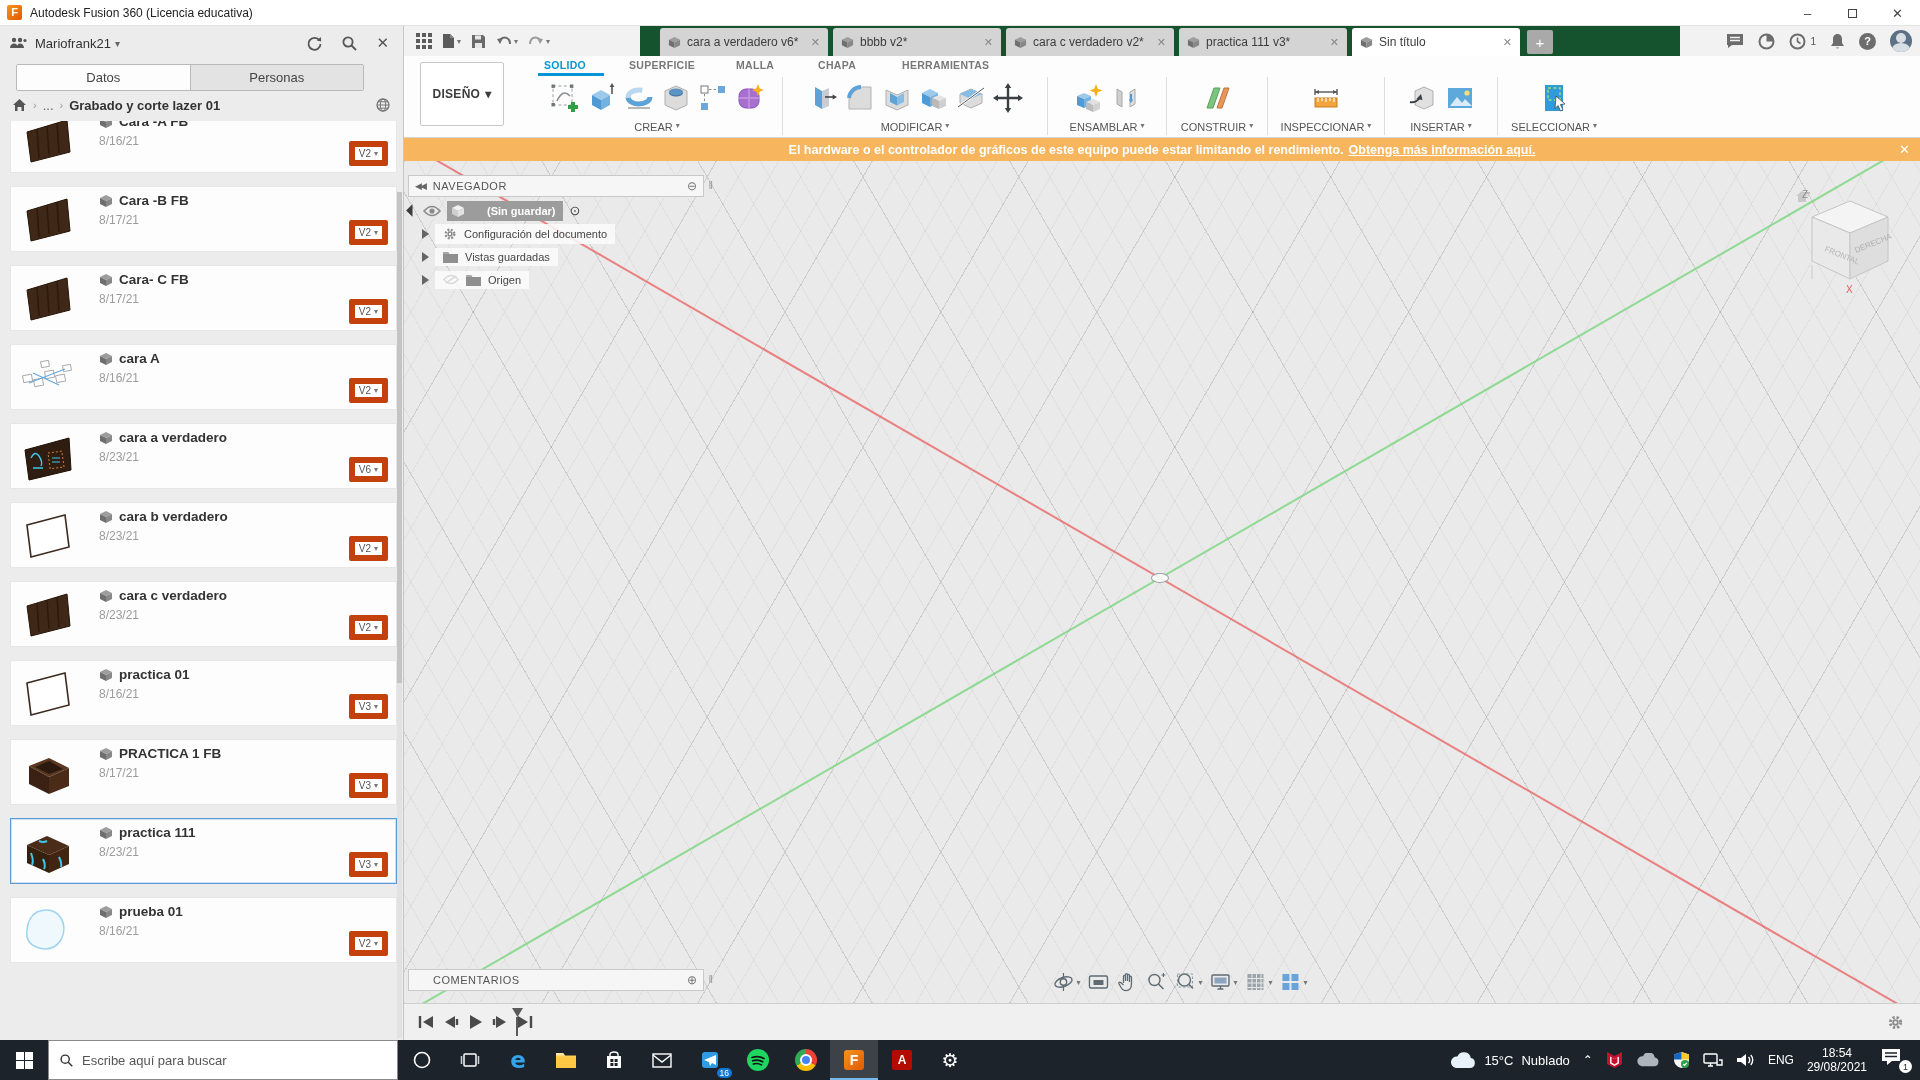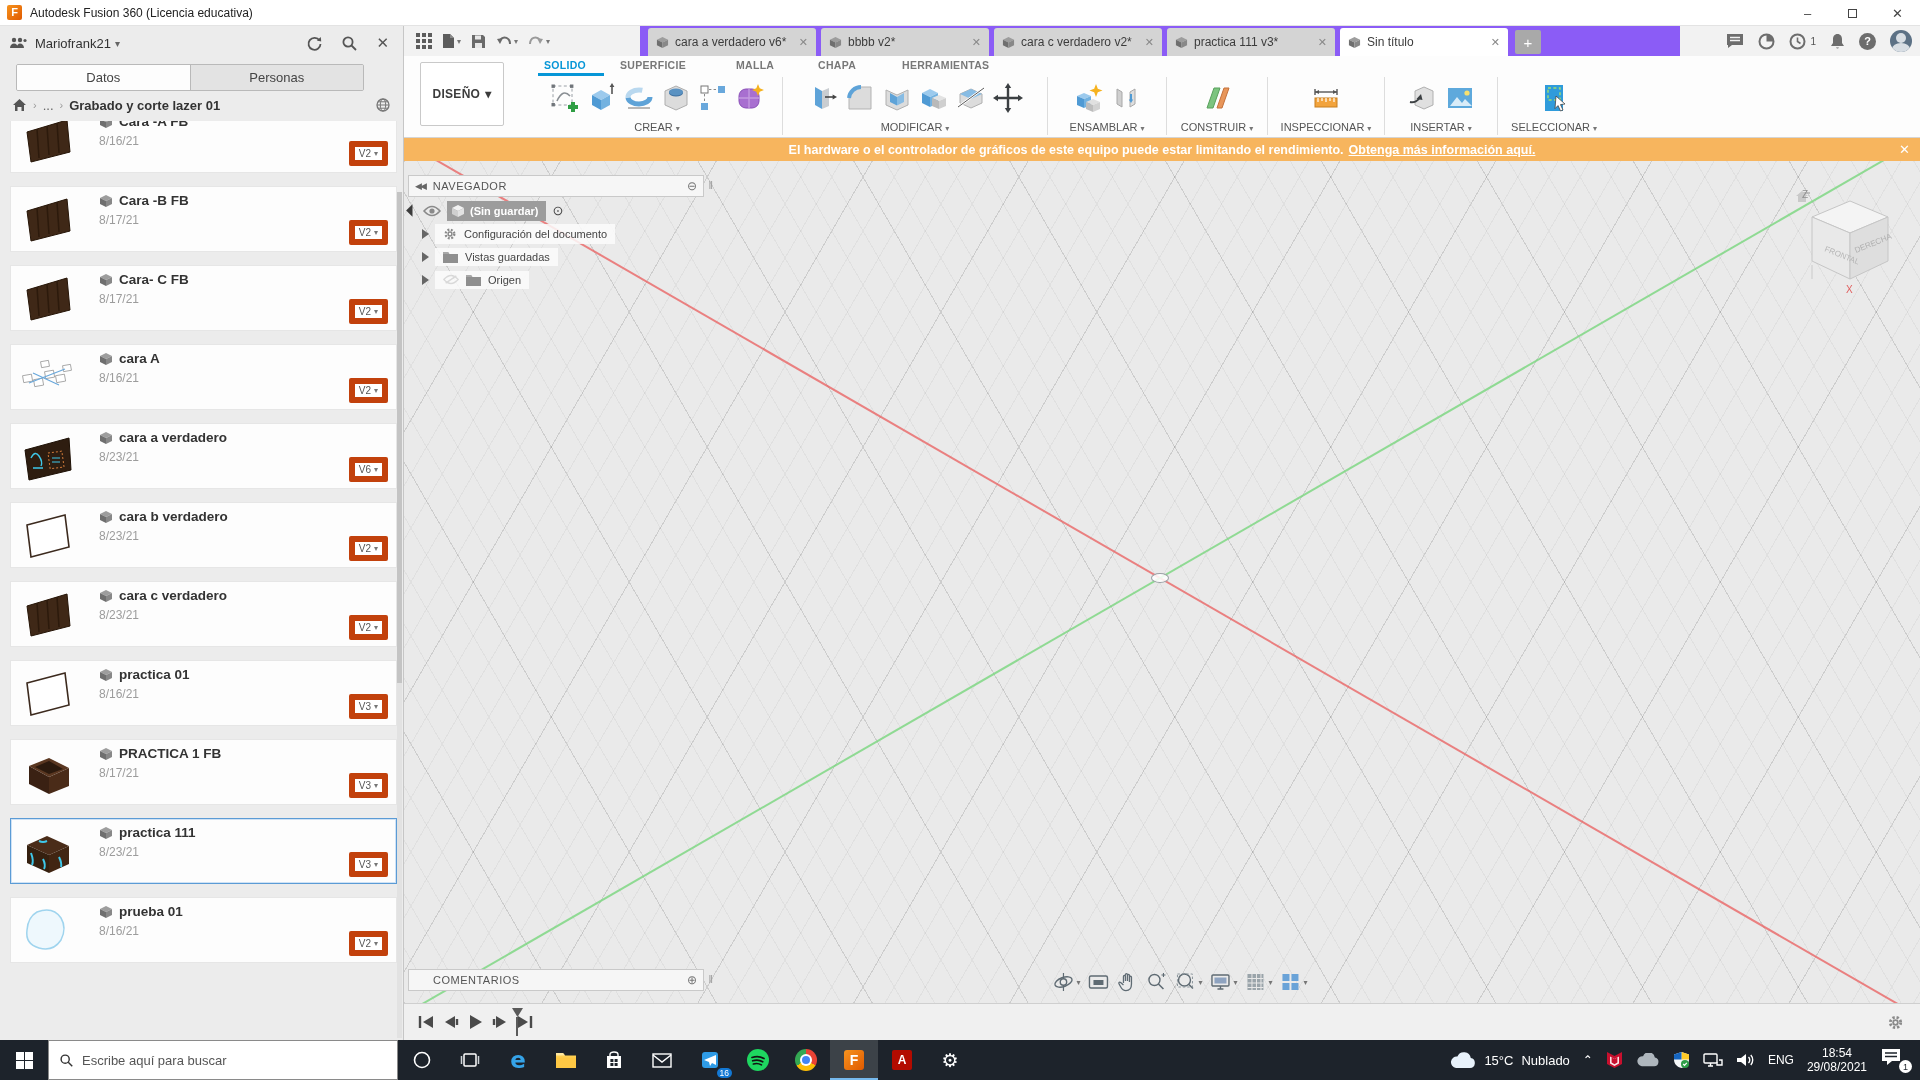--- a/index.html
+++ b/index.html
@@ -62,22 +62,22 @@
   .dp-scroll { position:absolute; right:1px; top:166px; bottom:2px; width:5px; background:#e2e2e2; }
   .dp-scroll .th { position:absolute; top:0; width:5px; height:58%; background:#c4c4c4; }
 
   
   .workarea { flex:1; display:flex; flex-direction:column; min-width:0; }
 
   .topstrip { height:30px; background:#f2f2f2; display:flex; align-items:center; position:relative; }
   .qa-icons { display:flex; align-items:center; gap:10px; padding-left:12px; }
   .qa-btn { display:flex; align-items:center; gap:2px; color:#5c5c5c; }
   .qa-caret { font-size:8px; color:#777; }
-  .doc-tabs { position:absolute; left:236px; right:240px; top:0; bottom:0; background:#8b5cf6;
-    display:flex; align-items:stretch; gap:5px; padding:2px 4px 0 8px; }
+  .doc-tabs { position:absolute; left:236px; right:240px; top:0; bottom:0; background:#14532d;
+    display:flex; align-items:stretch; gap:5px; padding:2px 4px 0 20px; }
   .doc-tab { width:168px; background:#d4d4d4; border-radius:3px 3px 0 0; display:flex; align-items:center;
     padding:0 8px; gap:6px; }
   .doc-tab.active { background:#ffffff; }
   .doc-tab .dt-label { flex:1; font-size:12px; color:#3c3c3c; white-space:nowrap; overflow:hidden; }
   .doc-tab .dt-x { font-size:11px; color:#888; }
   .tab-plus { width:26px; margin:2px 0 2px 2px; background:#a9a9a9; border-radius:2px; color:#fff;
     font-size:15px; display:flex; align-items:center; justify-content:center; }
   .ts-right { position:absolute; right:8px; top:0; height:30px; display:flex; align-items:center; gap:14px; }
   .ts-count { font-size:10px; color:#555; margin-left:-10px; }
   .help-circ { width:17px; height:17px; border-radius:50%; background:#6d6d6d; color:#fff; font-size:11px;
@@ -90,21 +90,21 @@
   .ribbon { height:82px; background:#fdfdfd; border-bottom:1px solid #d5d5d5; position:relative; }
   .ws-box { position:absolute; left:16px; top:6px; width:84px; height:64px; border:1px solid #c9c9c9;
     border-radius:2px; background:#fff; display:flex; align-items:center; justify-content:center; gap:5px; }
   .ws-box span { font-size:12px; font-weight:bold; color:#3c3c3c; letter-spacing:.3px; }
   .env-tab { position:absolute; top:3px; font-size:10.5px; font-weight:bold; color:#787878; letter-spacing:.3px; }
   .env-tab.active { color:#0696d7; }
   .env-underline { position:absolute; left:134px; top:17px; width:66px; height:3px; background:#0696d7; }
   .rb-groups { position:absolute; left:134px; top:21px; display:flex; align-items:flex-start; }
   .rb-group { display:flex; flex-direction:column; align-items:center; }
   .rb-icons { display:flex; align-items:center; gap:3px; height:42px; }
-  .rb-label { margin-top:2px; font-size:11px; color:#555; display:flex; gap:3px; align-items:flex-end; }
+  .rb-label { margin-top:2px; font-size:11px; color:#555; display:flex; gap:3px; align-items:flex-start; }
   .rb-label .qa-caret { font-size:8px; }
   .rb-sep { width:1px; height:58px; background:#ddd; margin:0 6px; align-self:center; }
   .ric { width:34px; height:34px; display:flex; align-items:center; justify-content:center; }
 
   
   .banner { height:23px; background:#f7b55e; display:flex; align-items:center; justify-content:center;
     position:relative; }
   .banner .b-text { color:#fff; font-size:12.5px; font-weight:bold; }
   .banner .b-link { color:#fff; font-size:12.5px; font-weight:bold; text-decoration:underline; margin-left:5px; }
   .banner .b-x { position:absolute; right:10px; color:#fff; font-size:13px; }
@@ -130,21 +130,21 @@
   .nav-panel { left:4px; top:14px; }
   .nav-collapse { color:#666; font-size:9px; margin-left:6px; letter-spacing:-2px; }
   .nav-tree { position:absolute; left:4px; top:38px; width:296px; }
   .tree-row { display:flex; align-items:center; height:23px; gap:6px; }
   .tri-open { width:0; height:0; border-left:9px solid #3c3c3c; border-top:9px solid transparent; transform:rotate(45deg); }
   .tri-closed { width:0; height:0; border-top:5px solid transparent; border-bottom:5px solid transparent;
     border-left:7px solid transparent; position:relative; }
   .tri-closed::before { content:""; position:absolute; left:-7px; top:-5px; width:0; height:0;
     border-top:5px solid transparent; border-bottom:5px solid transparent; border-left:7px solid #666; }
   .root-chip { background:#9c9c9c; color:#fff; font-size:11px; font-weight:bold; padding:3px 8px 3px 4px;
-    display:flex; align-items:center; gap:5px; }
+    display:flex; align-items:center; gap:22px; }
   .row-chip { background:rgba(252,252,252,.85); font-size:11px; color:#444; padding:3px 8px;
     display:flex; align-items:center; gap:7px; }
   .radio-glyph { color:#444; font-size:13px; }
 
   .comments-panel { left:4px; bottom:12px; }
 
   
   .viewcube { position:absolute; right:22px; top:26px; width:110px; height:110px; }
   .vc-z { position:absolute; left:14px; top:2px; color:#8f8f8f; font-size:10px; }
   .vc-x { position:absolute; left:58px; bottom:2px; color:#e06060; font-size:10px; }
@@ -700,21 +700,21 @@
           <div class="avatar"></div>
         </div>
       </div>
 
       <div class="ribbon">
         <div class="ws-box">
           <span>DISEÑO</span>
           <span class="qa-caret">▾</span>
         </div>
         <span class="env-tab active" style="left:140px">SOLIDO</span>
-        <span class="env-tab" style="left:216px">SUPERFICIE</span>
+        <span class="env-tab" style="left:225px">SUPERFICIE</span>
         <span class="env-tab" style="left:332px">MALLA</span>
         <span class="env-tab" style="left:414px">CHAPA</span>
         <span class="env-tab" style="left:498px">HERRAMIENTAS</span>
         <div class="env-underline"></div>
 
         <div class="rb-groups">
 
           <div class="rb-group" style="width:238px">
             <div class="rb-icons">
               <div class="ric">

